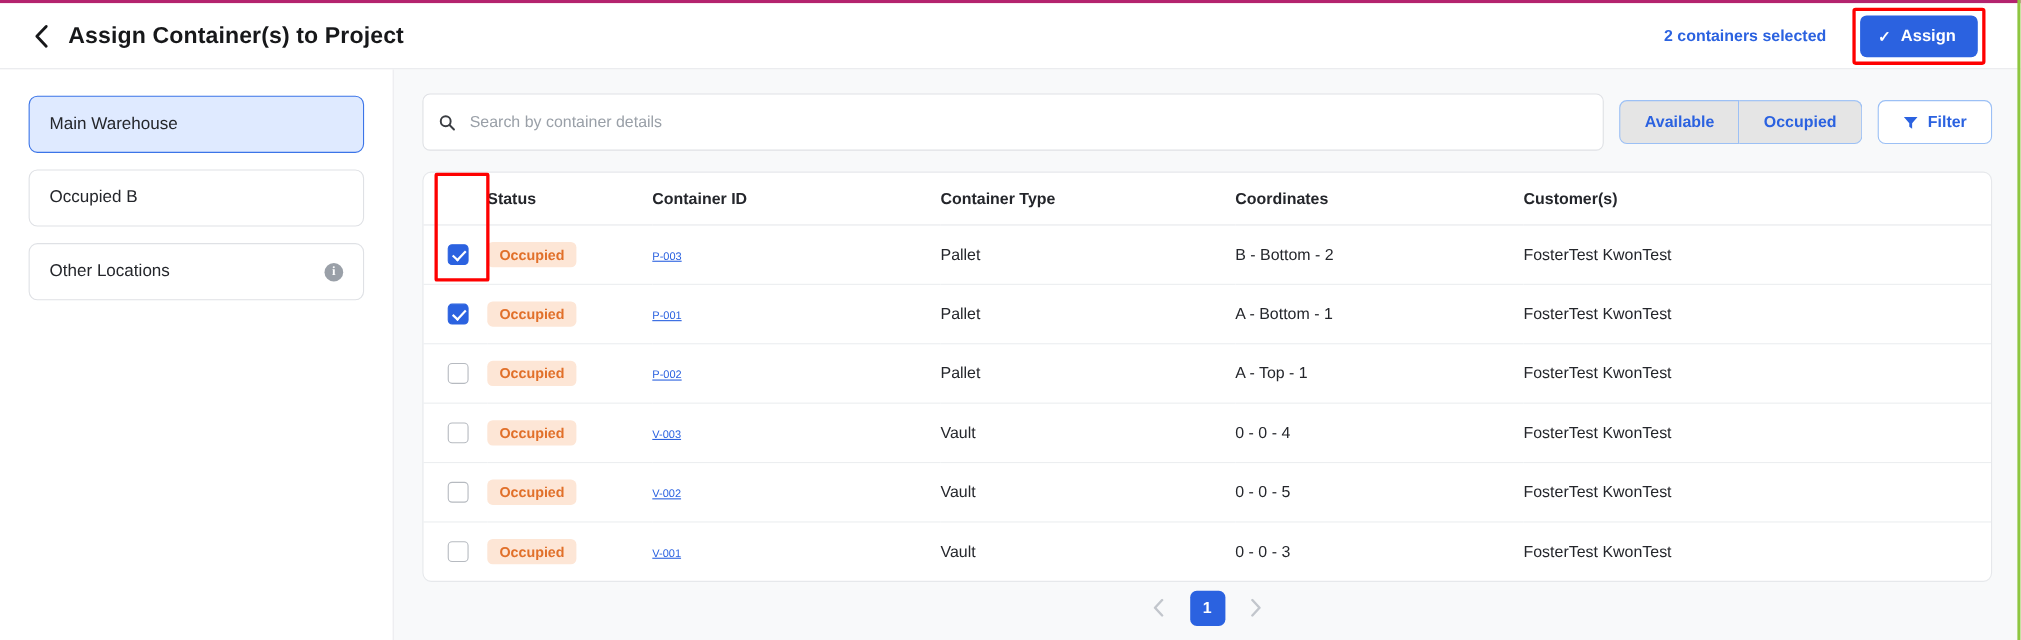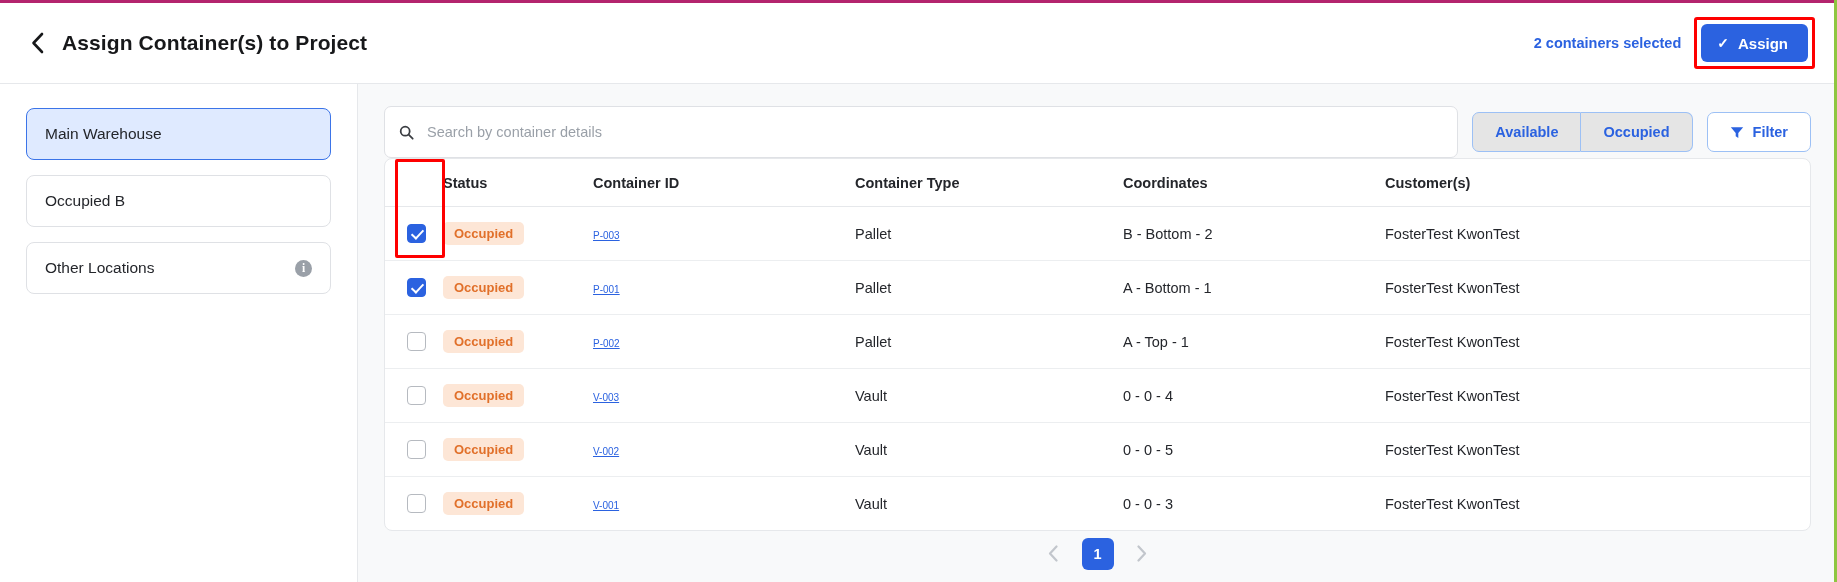--- a/index.html
+++ b/index.html
@@ -20,41 +20,41 @@
   
   .top-rule {
     height: 3px; width: 100%;
     background: #b4246e;
     flex: 0 0 auto;
   }
 
   
   .header {
     flex: 0 0 auto;
-    height: 81px;
+    height: 60px;
     display: flex; align-items: center;
-    padding: 0 22px 0 24px;
+    padding: 0 32px 0 24px;
     background: #ffffff;
     border-bottom: 1px solid #e6e8eb;
     position: relative;
   }
   .back-btn {
     width: 26px; height: 26px;
     display: flex; align-items: center; justify-content: center;
     cursor: pointer; flex: 0 0 auto;
   }
   .back-btn svg { display: block; }
   .page-title {
     font-size: 21px; font-weight: bold; color: #17181a;
     margin-left: 12px; letter-spacing: .1px;
     white-space: nowrap;
   }
   .header-right {
     margin-left: auto;
-    display: flex; align-items: center; gap: 13px;
+    display: flex; align-items: center; gap: 24px;
   }
   .sel-count {
     font-size: 14.5px; color: #2b62e0; font-weight: 600;
     white-space: nowrap;
   }
   .assign-wrap {
     position: relative;
     padding: 4px;
     border: 3px solid #fe0000;
     border-radius: 3px;
@@ -155,20 +155,21 @@
     background: #ffffff; color: #2b62e0;
     border: 1px solid #9cc0f5; border-radius: 7px;
     font-size: 14.5px; font-weight: 600;
     font-family: "Liberation Sans", sans-serif;
     display: flex; align-items: center; justify-content: center; gap: 9px;
     cursor: pointer; flex: 0 0 auto; white-space: nowrap;
   }
 
   
   .table-card {
+    margin-top: 19px;
     background: #ffffff;
     border: 1px solid #e6e8eb;
     border-radius: 8px;
     flex: 0 0 auto;
     position: relative;
   }
   table { width: 100%; border-collapse: collapse; table-layout: fixed; }
   th {
     text-align: left;
     font-size: 14.5px; font-weight: bold; color: #24262b;

